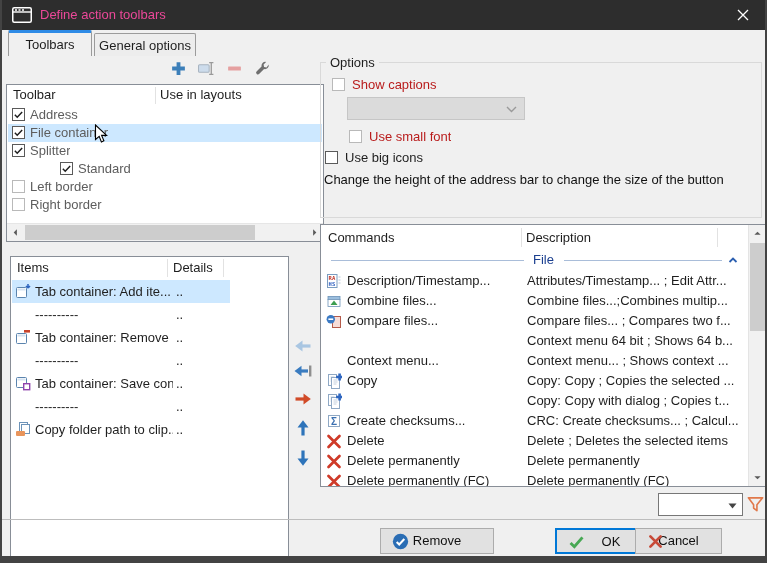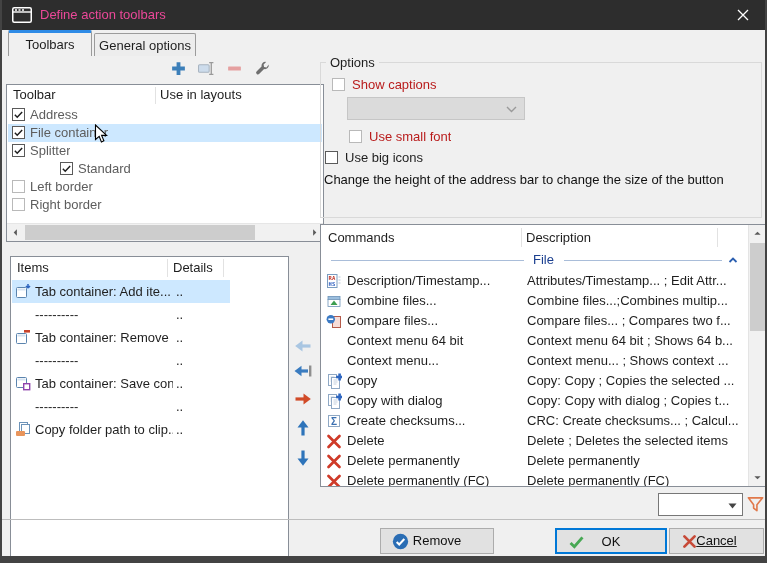--- a/index.html
+++ b/index.html
@@ -400,21 +400,20 @@
             <svg viewBox="0 0 16 16">
               <rect x="6.5" y="3.5" width="8" height="11" fill="#f7ddd8" stroke="#b55a4a"></rect>
               <circle cx="4.8" cy="6.2" r="4.2" fill="#3b7ac4"></circle>
               <rect x="2.4" y="5.4" width="4.8" height="1.6" fill="#fff"></rect>
             </svg>
           </div>
           <div class="ccmd nowrap">Compare files...</div>
           <div class="cdesc nowrap">Compare files... ; Compares two f...</div>
         </div>
         <div class="crow" style="top: 106px;">
-          <div class="ccmd nowrap">Context menu 64 bit</div>
           <div class="cdesc nowrap">Context menu 64 bit ; Shows 64 b...</div>
         </div>
         <div class="crow" style="top: 126px;">
           <div class="ccmd nowrap">Context menu...</div>
           <div class="cdesc nowrap">Context menu... ; Shows context ...</div>
         </div>
         <div class="crow" style="top: 146px;">
           <div class="cic">
             <svg viewBox="0 0 16 16">
               <rect x="2.5" y="1.5" width="8" height="11" fill="#fff" stroke="#8fa8c4"></rect>
@@ -432,21 +431,20 @@
           <div class="cic">
             <svg viewBox="0 0 16 16">
               <rect x="2.5" y="1.5" width="8" height="11" fill="#fff" stroke="#8fa8c4"></rect>
               <path d="M4.5 4 h4 M4.5 6 h4 M4.5 8 h3" stroke="#c3cfdd" stroke-width="1"></path>
               <rect x="5.5" y="4.5" width="8" height="11" fill="#fff" stroke="#8fa8c4"></rect>
               <path d="M7.5 7 h4 M7.5 9 h4 M7.5 11 h3" stroke="#c3cfdd" stroke-width="1"></path>
               <rect x="12.3" y="0.5" width="2.6" height="7" fill="#2f66c0"></rect>
               <rect x="10.1" y="2.7" width="7" height="2.6" fill="#2f66c0"></rect>
             </svg>
           </div>
-          <div class="ccmd nowrap">Copy with dialog</div>
           <div class="cdesc nowrap">Copy: Copy with dialog ; Copies t...</div>
         </div>
         <div class="crow" style="top: 186px;">
           <div class="cic">
             <svg viewBox="0 0 16 16">
               <rect x="2.5" y="2.5" width="11" height="11" fill="#fff" stroke="#8fa8c4"></rect>
               <text x="5" y="12" font-size="10" fill="#3a6fb0" font-weight="bold">Σ</text>
             </svg>
           </div>
           <div class="ccmd nowrap">Create checksums...</div>
@@ -522,21 +520,21 @@
         <div class="blab">Remove</div>
       </div>
       <div class="btn focus" style="left: 553px; width: 112px;">
         <div class="bic">
           <svg viewBox="0 0 20 20">
             <path d="M3 10.5 l4.5 4.5 L17 4" stroke="#47a854" stroke-width="3.4" fill="none"></path>
           </svg>
         </div>
         <div class="blab">OK</div>
       </div>
-      <div class="btn" style="left: 667px; width: 95px; text-decoration: underline;">
+      <div class="btn" style="left: 633px; width: 87px;">
         <div class="bic">
           <svg viewBox="0 0 20 20">
             <path d="M4 4 L16 16 M16 4 L4 16" stroke="#c74a38" stroke-width="3.2" stroke-linecap="round"></path>
           </svg>
         </div>
         <div class="blab">Cancel</div>
       </div>
     </div>
 
   <div class="cursor">

